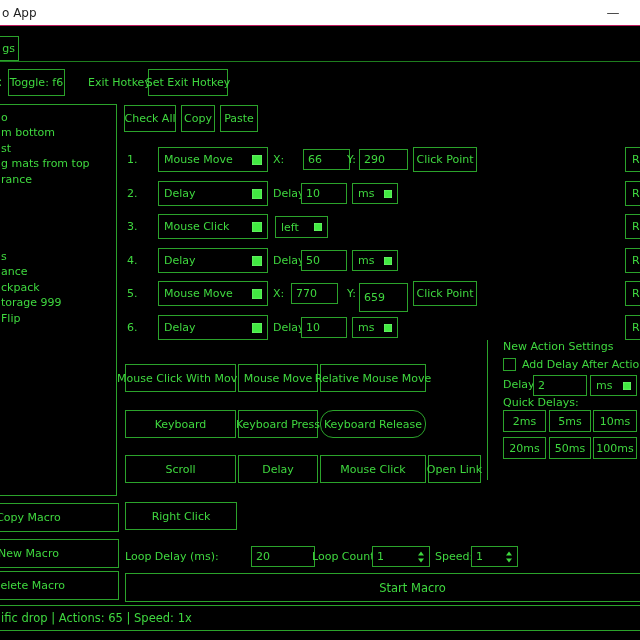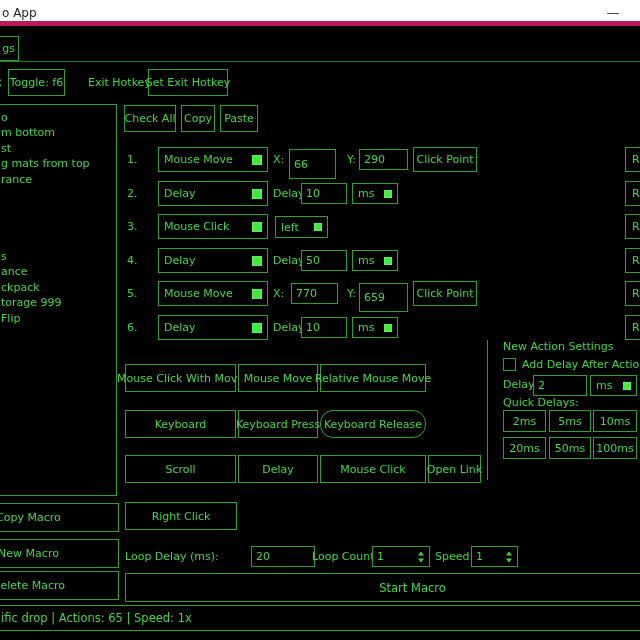--- a/index.html
+++ b/index.html
@@ -3,21 +3,21 @@
 <meta charset="utf-8">
 <style>
   :root{
     --accent:#2ba32b; --text:#3fd83f; --bright:#41e941; --dim:#1e7e1e;
     --bg:#000000; --tb-bg:#ffffff; --tb-text:#1f1f1f;
   }
   *{margin:0;padding:0;box-sizing:border-box;font-family:"DejaVu Sans",sans-serif;}
   html,body{background:#101010;}
   #app{position:relative;width:640px;height:640px;background:var(--bg);overflow:hidden;}
   .titlebar{position:absolute;left:0;top:0;width:640px;height:26px;background:var(--tb-bg);
-    border-bottom:5px solid #be185d;color:var(--tb-text);font-size:12px;}
+    border-bottom:1px solid #be185d;color:var(--tb-text);font-size:12px;}
   .title-text{position:absolute;left:2px;top:6px;}
   .min-btn{position:absolute;left:596px;top:0;width:34px;height:25px;display:flex;
     align-items:center;justify-content:center;color:#333;font-size:13px;cursor:default;}
   .lbl{position:absolute;color:var(--text);font-size:11px;white-space:nowrap;line-height:12px;}
   .btn{position:absolute;border:1px solid var(--accent);background:var(--bg);color:var(--text);
     font-size:11px;display:flex;align-items:center;justify-content:center;white-space:nowrap;}
   .inputbox{position:absolute;border:1px solid var(--accent);background:var(--bg);color:var(--text);
     font-size:11px;display:flex;align-items:center;padding-left:4px;white-space:nowrap;}
   .dropdown{position:absolute;border:1px solid var(--accent);background:var(--bg);color:var(--text);
     font-size:11px;display:flex;align-items:center;padding-left:5px;white-space:nowrap;}
@@ -79,21 +79,21 @@
   </div>
 
   <div class="btn" style="left:124px;top:105px;width:52px;height:27px;">Check All</div>
   <div class="btn" style="left:181px;top:105px;width:34px;height:27px;">Copy</div>
   <div class="btn" style="left:220px;top:105px;width:38px;height:27px;">Paste</div>
 
   <div id="rows">
       <div class="lbl" style="left: 127px; top: 154px;">1.</div>
       <div class="dropdown" style="left: 158px; top: 147px; width: 110px; height: 25px;">Mouse Move<span class="dd-square"></span></div>
       <div class="lbl" style="left: 273px; top: 154px;">X:</div>
-      <div class="inputbox" style="left: 289px; top: 149px; width: 47px; height: 30px;">66</div>
+      <div class="inputbox" style="left: 303px; top: 149px; width: 47px; height: 21px;">66</div>
       <div class="lbl" style="left: 347px; top: 154px;">Y:</div>
       <div class="inputbox" style="left: 359px; top: 149px; width: 49px; height: 21px;">290</div>
       <div class="btn" style="left: 413px; top: 147px; width: 64px; height: 25px;">Click Point</div>
       <div class="btn" style="left: 625px; top: 147px; width: 40px; height: 25px; justify-content: flex-start; padding-left: 6px;">R</div>
       <div class="lbl" style="left: 127px; top: 188px;">2.</div>
       <div class="dropdown" style="left: 158px; top: 181px; width: 110px; height: 25px;">Delay<span class="dd-square"></span></div>
       <div class="lbl" style="left: 273px; top: 188px;">Delay</div>
       <div class="inputbox" style="left: 301px; top: 183px; width: 46px; height: 21px;">10</div>
       <div class="dropdown" style="left: 352px; top: 183px; width: 46px; height: 21px;">ms<span class="dd-square sm"></span></div>
       <div class="btn" style="left: 625px; top: 181px; width: 40px; height: 25px; justify-content: flex-start; padding-left: 6px;">R</div>

